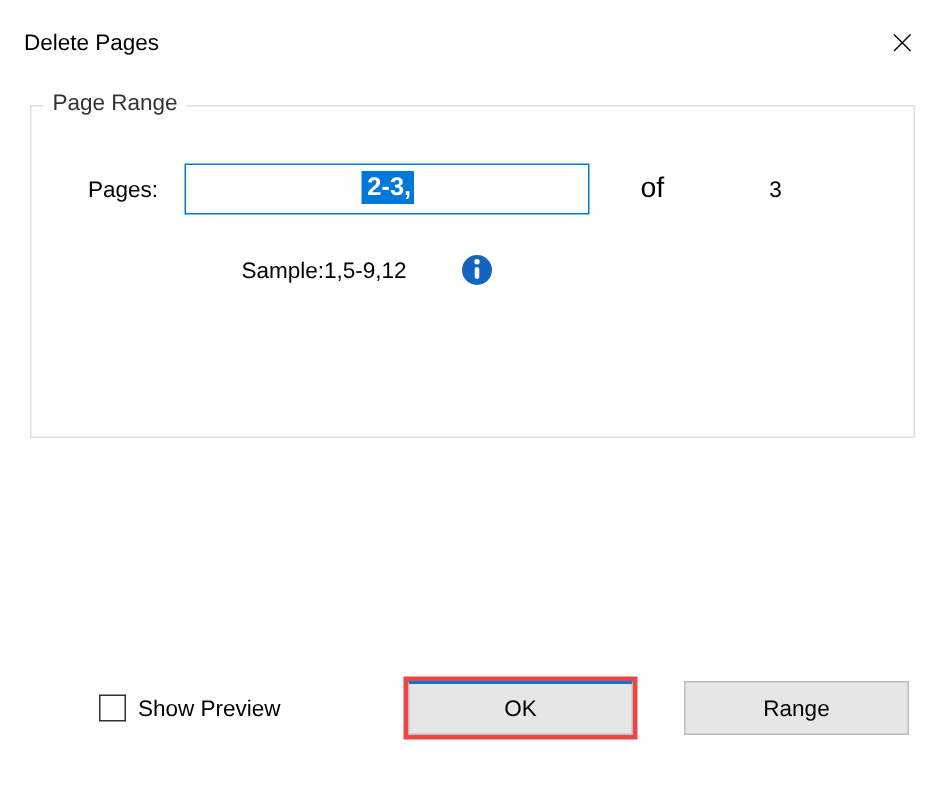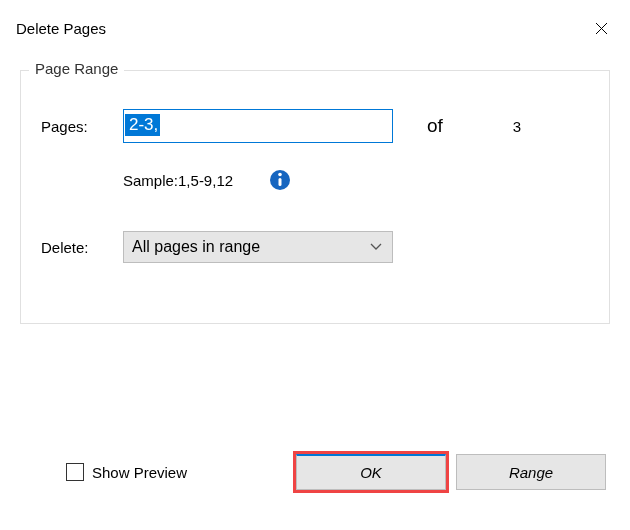--- a/index.html
+++ b/index.html
@@ -32,20 +32,21 @@
       align-items: center;
       justify-content: center;
       cursor: pointer;
     }
     .close-btn svg {
       width: 13px;
       height: 13px;
     }
     .content {
       padding: 16px 20px;
+      text-align: center;
     }
     .fieldset {
       border: 1px solid #e0e0e0;
       padding: 38px 20px 60px 20px;
       position: relative;
       margin-top: 14px;
     }
     .fieldset-legend {
       position: absolute;
       top: -11px;
@@ -74,33 +75,34 @@
       color: #000;
       position: relative;
     }
     .page-input .selected {
       background: #0078d7;
       color: #fff;
       padding: 1px 2px 1px 4px;
       font-size: 17px;
       display: inline-block;
       margin: 4px 0 0 1px;
+      font-weight: bold;
     }
     .of-label {
       margin-left: 34px;
       font-size: 19px;
     }
     .total {
       margin-left: 70px;
       font-size: 15px;
     }
     .sample-row {
       display: flex;
       align-items: center;
-      margin-left: 82px;
+      margin-left: 120px;
       margin-top: 26px;
       margin-bottom: 40px;
     }
     .sample-text {
       font-size: 15px;
     }
     .info-icon {
       width: 22px;
       height: 22px;
       margin-left: 36px;
@@ -152,22 +154,21 @@
       height: 18px;
       border: 1.5px solid #333;
       background: #fff;
     }
     .checkbox-label {
       font-size: 15px;
     }
     .buttons {
       margin-left: auto;
       display: flex;
-      gap: 10px;
-      font-style: italic;
+      gap: 34px;
     }
     .btn {
       width: 150px;
       height: 36px;
       background: #e6e6e6;
       border: 1px solid #bdbdbd;
       font-size: 15px;
       display: flex;
       align-items: center;
       justify-content: center;
@@ -208,31 +209,20 @@
       <div class="sample-text">Sample:1,5-9,12</div>
       <div class="info-icon">
         <svg viewBox="0 0 22 22">
           <circle cx="11" cy="11" r="10" fill="#1565c0"></circle>
           <rect x="9.5" y="9" width="3" height="8" rx="1.5" fill="#fff"></rect>
           <circle cx="11" cy="5.5" r="1.8" fill="#fff"></circle>
         </svg>
       </div>
     </div>
 
-    <div class="delete-row">
-      <div class="label-col">Delete:</div>
-      <div class="select">
-        <span>All pages in range</span>
-        <span class="chevron">
-          <svg width="12" height="8" viewBox="0 0 12 8">
-            <polyline points="1,1 6,6 11,1" fill="none" stroke="#555" stroke-width="1.3"></polyline>
-          </svg>
-        </span>
-      </div>
-    </div>
   </div>
 </div>
 
 <div class="bottom-row">
   <div class="checkbox-wrap">
     <div class="checkbox"></div>
     <div class="checkbox-label">Show Preview</div>
   </div>
   <div class="buttons">
     <div class="btn highlighted">

